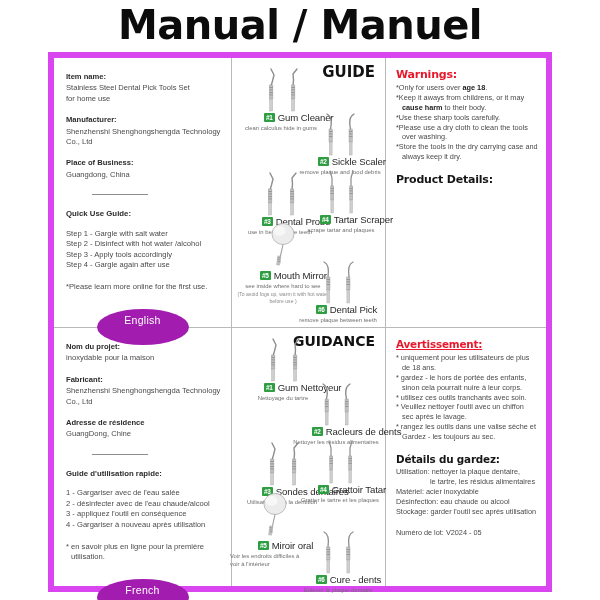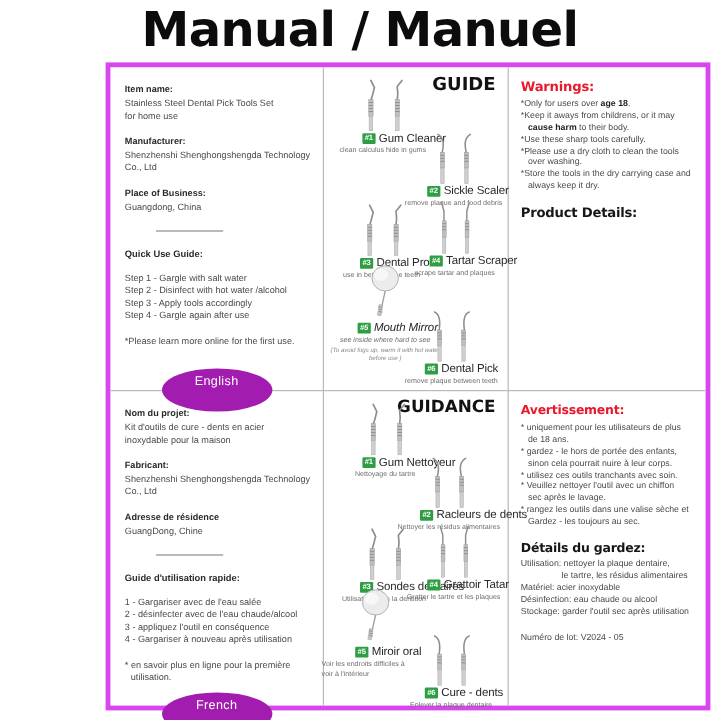--- a/index.html
+++ b/index.html
@@ -41,23 +41,22 @@
     white-space: nowrap;
   }
 
   
   .frame {
     position: absolute;
     left: 48px;
     top: 52px;
     width: 504px;
     height: 540px;
-    border: 4px solid #d946ef;
+    border: 6px solid #d946ef;
     box-sizing: border-box;
-    margin-left: 40px;
   }
   .vline {
     position: absolute;
     top: 0;
     bottom: 0;
     width: 1px;
     background: #b9b9b9;
   }
   .vline.v1 { left: 177px; }
   .vline.v2 { left: 331px; }
@@ -210,21 +209,21 @@
   }
   .warn-h {
     color: #e8192c;
     font-weight: bold;
     font-size: 11px;
     font-family: "DejaVu Sans", sans-serif;
     margin-bottom: 3px;
     display: block;
     letter-spacing: -0.2px;
   }
-  .warn-h.fr { font-size: 10.4px; }
+  .warn-h.fr { font-size: 10.4px; text-decoration: underline; }
   .warn li {
     display: block;
     margin-bottom: 0px;
   }
   .warn li .c2 { display: block; padding-left: 6px; }
   .warn b { color: #232323; }
   .prod-h {
     color: #161616;
     font-weight: bold;
     font-size: 11px;
@@ -387,21 +386,21 @@
             <rect x="5.9" y="32" width="2.6" height="13" fill="#cfcfcf" stroke="#a5a5a5" stroke-width="0.4"></rect>
           </svg>
         </div>
         <div class="cap left">
           <span class="badge">#4</span>
           <span class="tname">Tartar Scraper</span>
         </div>
         <div class="tdesc">scrape tartar and plaques</div>
       </div>
 
-      <div class="tool" style="left:0px; top:166px; width:102px;font-style:italic;">
+      <div class="tool" style="left:0px; top:166px; width:102px;">
         <div class="pics">
           <svg width="36" height="48" viewBox="0 0 36 48">
             <ellipse cx="18" cy="12" rx="11" ry="10.5" fill="#ececec" stroke="#b0b0b0" stroke-width="0.8"></ellipse>
             <ellipse cx="14.5" cy="9" rx="6" ry="5" fill="#f7f7f7"></ellipse>
             <path d="M18 22.5 L15 36" stroke="#9e9e9e" stroke-width="1.1" fill="none"></path>
             <rect x="12.3" y="34" width="3" height="9" fill="#c4c4c4" stroke="#a0a0a0" stroke-width="0.4" transform="rotate(9 13.8 38)"></rect>
             <rect x="12.4" y="35.5" width="3" height="0.7" fill="#8e8e8e" transform="rotate(9 13.9 35.8)"></rect>
             <rect x="12.6" y="37.5" width="3" height="0.7" fill="#8e8e8e" transform="rotate(9 14.1 37.8)"></rect>
             <rect x="12.8" y="39.5" width="3" height="0.7" fill="#8e8e8e" transform="rotate(9 14.3 39.8)"></rect>
           </svg>
@@ -466,21 +465,20 @@
         </div>
 
         <span class="prod-h">Product Details:</span>
       </div>
     </div>
 
     <div class="cell col-left row-bottom">
       <div class="info">
         <div class="blk">
           <span class="lbl">Nom du projet:</span>
-          <span class="txt">Kit d'outils de cure - dents en acier</span>
           <span class="txt">inoxydable pour la maison</span>
         </div>
         <div class="blk">
           <span class="lbl">Fabricant:</span>
           <span class="txt">Shenzhenshi Shenghongshengda Technology</span>
           <span class="txt">Co., Ltd</span>
         </div>
         <div class="blk">
           <span class="lbl">Adresse de résidence</span>
           <span class="txt">GuangDong, Chine</span>

